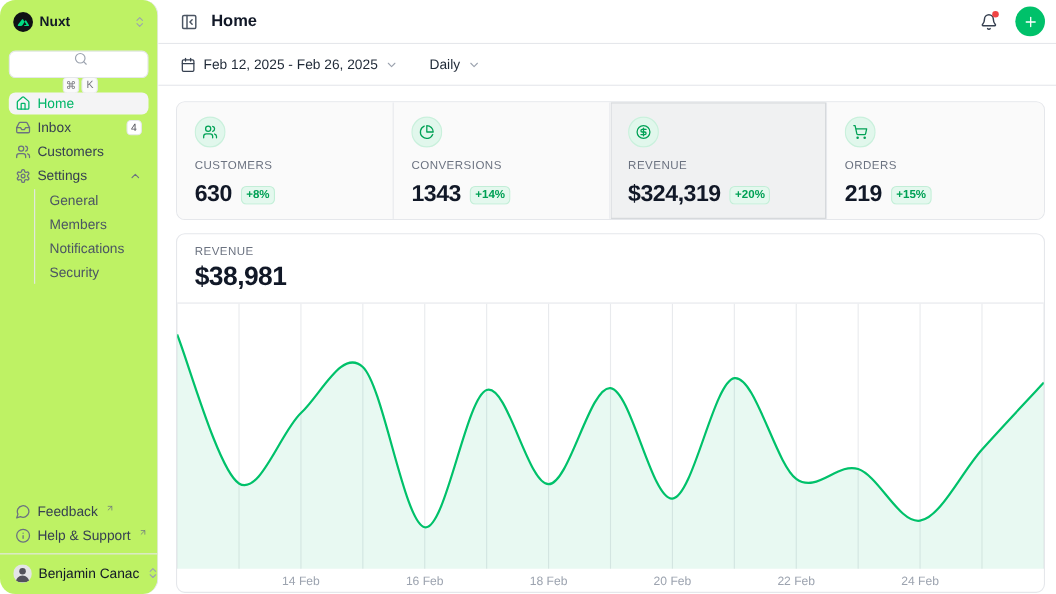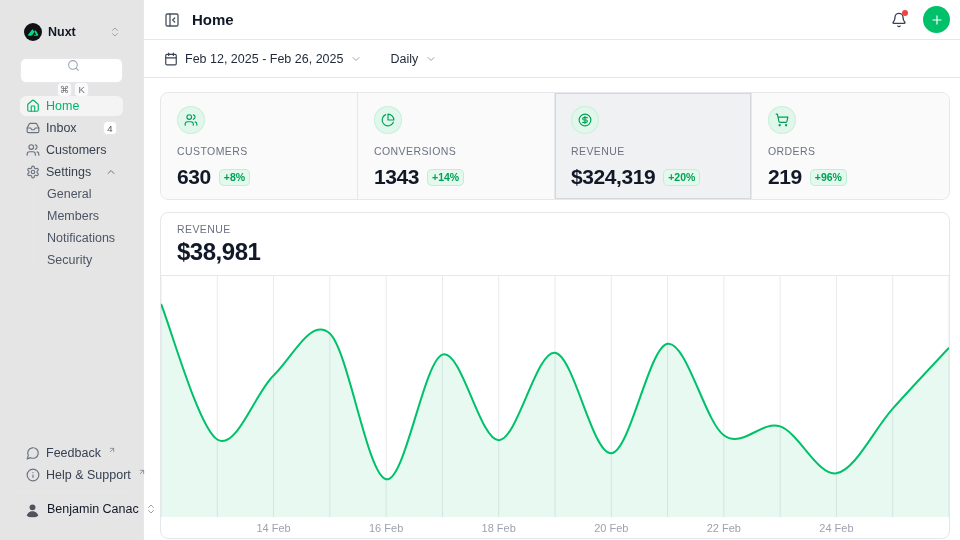--- a/index.html
+++ b/index.html
@@ -6,38 +6,38 @@
   html,body { width:960px; height:540px; }
   body { font-family:"Liberation Sans", sans-serif; background:#fff; color:#374151; font-size:13px; overflow:hidden; }
   svg { display:block; }
   .i { display:inline-flex; align-items:center; justify-content:center; flex:0 0 auto; }
   .i svg { width:100%; height:100%; }
   .i-12{width:12px;height:12px} .i-13{width:13px;height:13px} .i-14{width:14px;height:14px} .i-16{width:16px;height:16px}
 
   .app { display:flex; height:540px; }
 
   
-  .sidebar { width:144px; flex:0 0 144px; border-right:1px solid #e5e7eb; display:flex; flex-direction:column; padding:20px; background:#e5e5e5; }
+  .sidebar { width:144px; flex:0 0 144px; border-right:1px solid #e5e7eb; display:flex; flex-direction:column; padding:8px; background:#bef264;border-radius:14px; }
   .ws-row { display:flex; align-items:center; gap:6px; padding:0 2px 0 4px; height:24px; border-radius:6px; cursor:pointer; }
   .ws-logo { width:18px; height:18px; border-radius:50%; background:#0f1115; display:flex; align-items:center; justify-content:center; }
   .ws-logo svg { width:11px; height:8px; }
   .ws-name { flex:1; font-weight:700; font-size:12.5px; color:#111827; }
   .muted-ic { color:#9ca3af; }
   .search-box { margin-top:14px; height:25px; border:1px solid #e5e7eb; border-radius:6px; display:flex; align-items:center; gap:5px; padding:0 4px 0 7px; background:#fff; cursor:text; color:#9ca3af;flex-direction:column; }
   .search-ph { flex:1; color:#9ca3af; font-size:12px; white-space:nowrap; overflow:hidden; }
   .kbd { min-width:15px; height:15px; padding:0 2px; border:1px solid #e5e7eb; border-radius:4px; background:#fafafa; font-size:9.5px; color:#71717a; display:inline-flex; align-items:center; justify-content:center; }
   .nav { margin-top:13px; display:flex; flex-direction:column; gap:2px; flex:1; min-height:0; }
   .nav-item { display:flex; align-items:center; gap:6px; height:20px; padding:0 6px; border-radius:6px; color:#374151; cursor:pointer; }
   .nav-item .i { color:#6b7280; }
   .nav-label { flex:1; font-size:12.5px; font-weight:500; white-space:nowrap; }
   .nav-item.active { background:#f4f4f5; color:#00b668; }
   .nav-item.active .i { color:#00b668; }
   .nav-badge { font-size:9.5px; border:1px solid #e5e7eb; border-radius:4px; padding:0 3.5px; height:14px; line-height:13px; color:#52525b; background:#fff; }
   .nav-chevron { color:#9ca3af; }
-  .subnav { display:flex; flex-direction:column; gap:2px; border-left:1px solid #e5e7eb; margin-left:13px; padding-left:9px; }
+  .subnav { display:flex; flex-direction:column; gap:2px; border-left:1px solid #e5e7eb; margin-left:23px; padding-left:9px; }
   .sub-item { display:flex; align-items:center; height:20px; padding:0 4px; border-radius:6px; color:#4b5563; font-size:12.5px; font-weight:500; cursor:pointer; }
   .side-footer { display:flex; flex-direction:column; gap:2px; }
   .ext-arrow { width:8px; height:8px; color:#9ca3af; position:relative; top:-3px; margin-left:1px; }
   .side-divider { border-top:1px solid #e5e7eb; margin:6px -8px; }
   .user-row { display:flex; align-items:center; gap:6px; padding:0 2px 0 4px; height:22px; cursor:pointer;text-align:right; }
   .avatar { width:17px; height:17px; border-radius:50%; overflow:hidden; flex:0 0 17px; }
   .user-name { flex:1; font-weight:500; font-size:12.5px; color:#111827; white-space:nowrap; }
 
   
   .main { flex:1; display:flex; flex-direction:column; min-width:0; }
@@ -328,21 +328,21 @@
     <span class="stat-icon">
               <svg viewBox="0 0 24 24" fill="none" stroke="currentColor" stroke-width="2" stroke-linecap="round" stroke-linejoin="round">
                 <circle cx="8" cy="21" r="1"></circle>
                 <circle cx="19" cy="21" r="1"></circle>
                 <path d="M2.05 2.05h2l2.66 12.42a2 2 0 0 0 2 1.58h9.78a2 2 0 0 0 1.95-1.57l1.65-7.43H5.12"></path>
               </svg>
             </span>
     <div class="stat-label">ORDERS</div>
     <div class="stat-row">
       <span class="stat-value">219</span>
-      <span class="badge">+96%</span>
+      <span class="badge">+15%</span>
     </div>
   </div>
         </div>
 
       <div class="chart-card">
         <div class="chart-header">
           <div class="chart-label">REVENUE</div>
           <div class="chart-value">$38,981</div>
         </div>
         <div class="chart-body">

